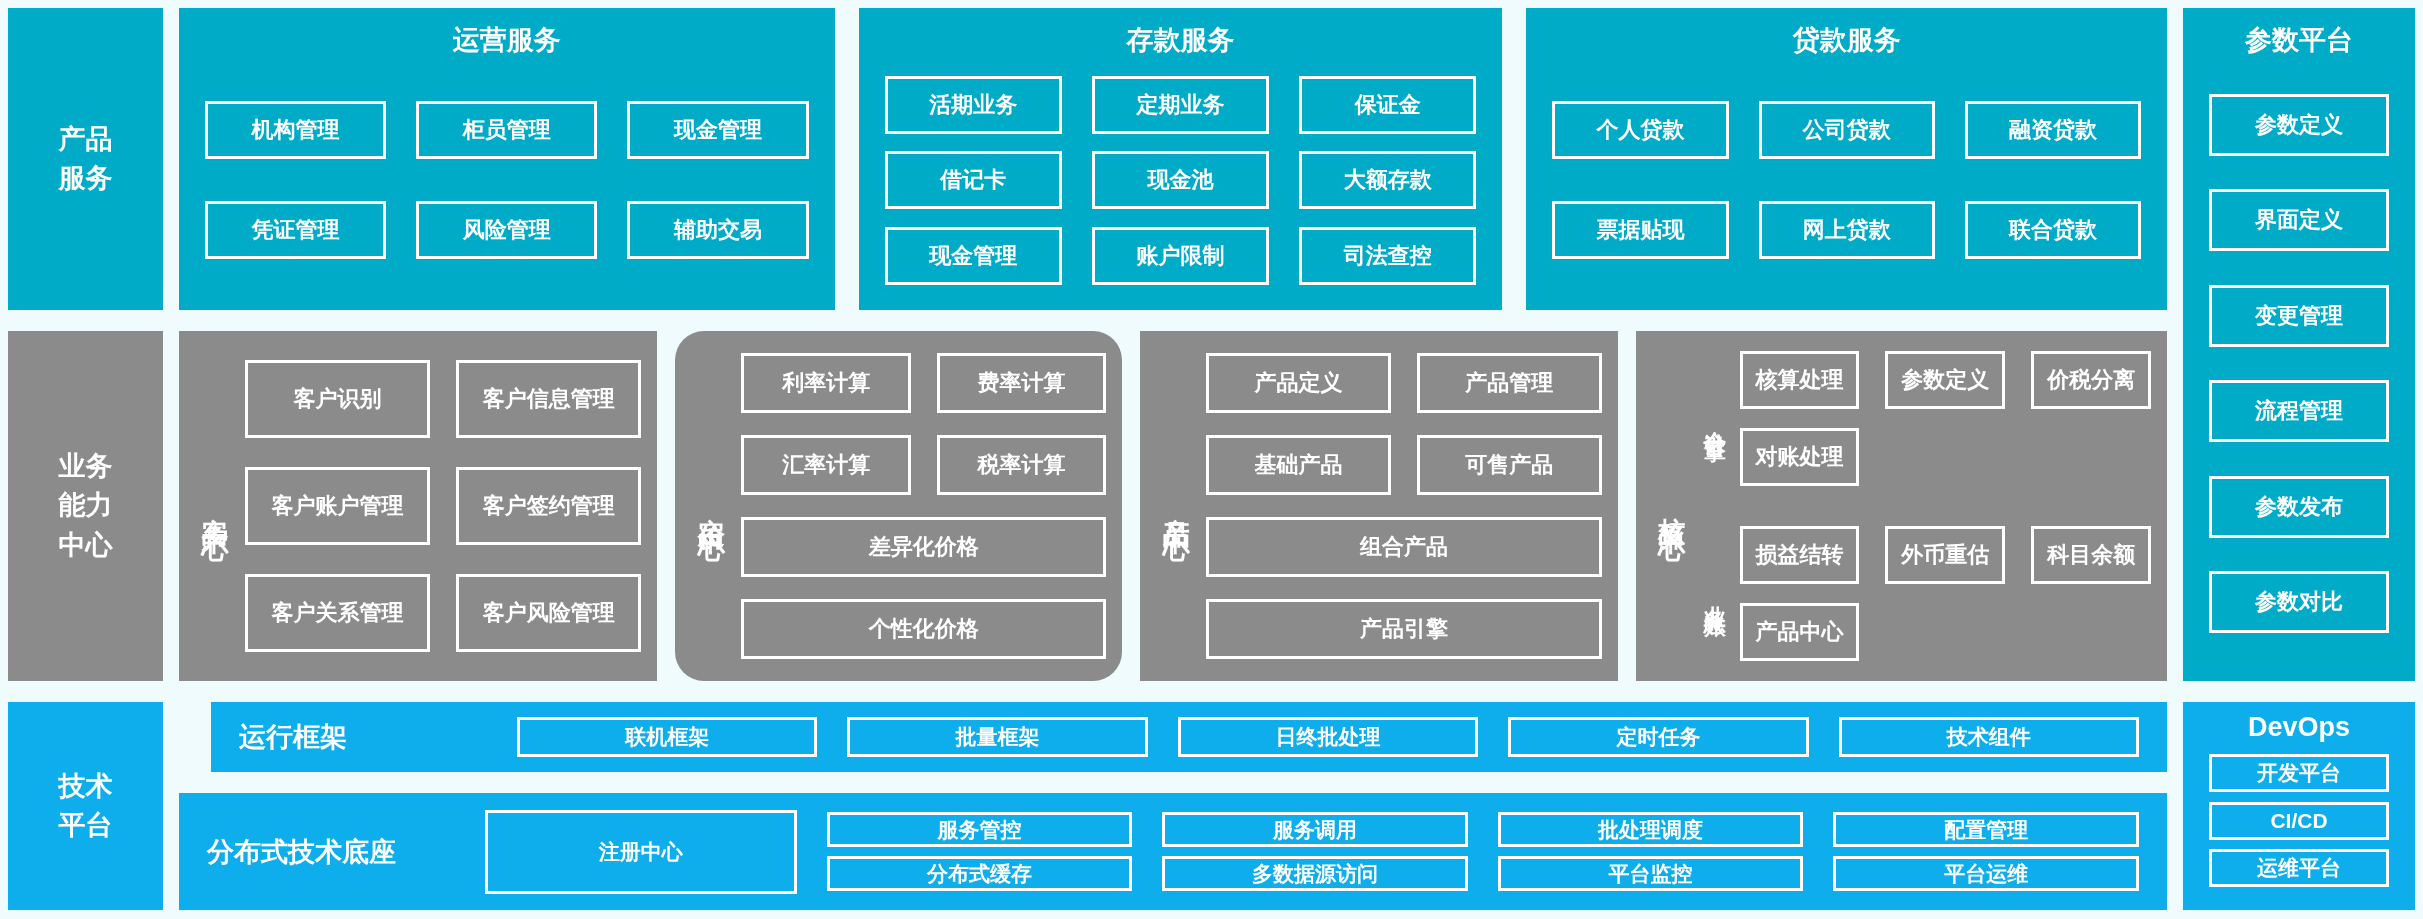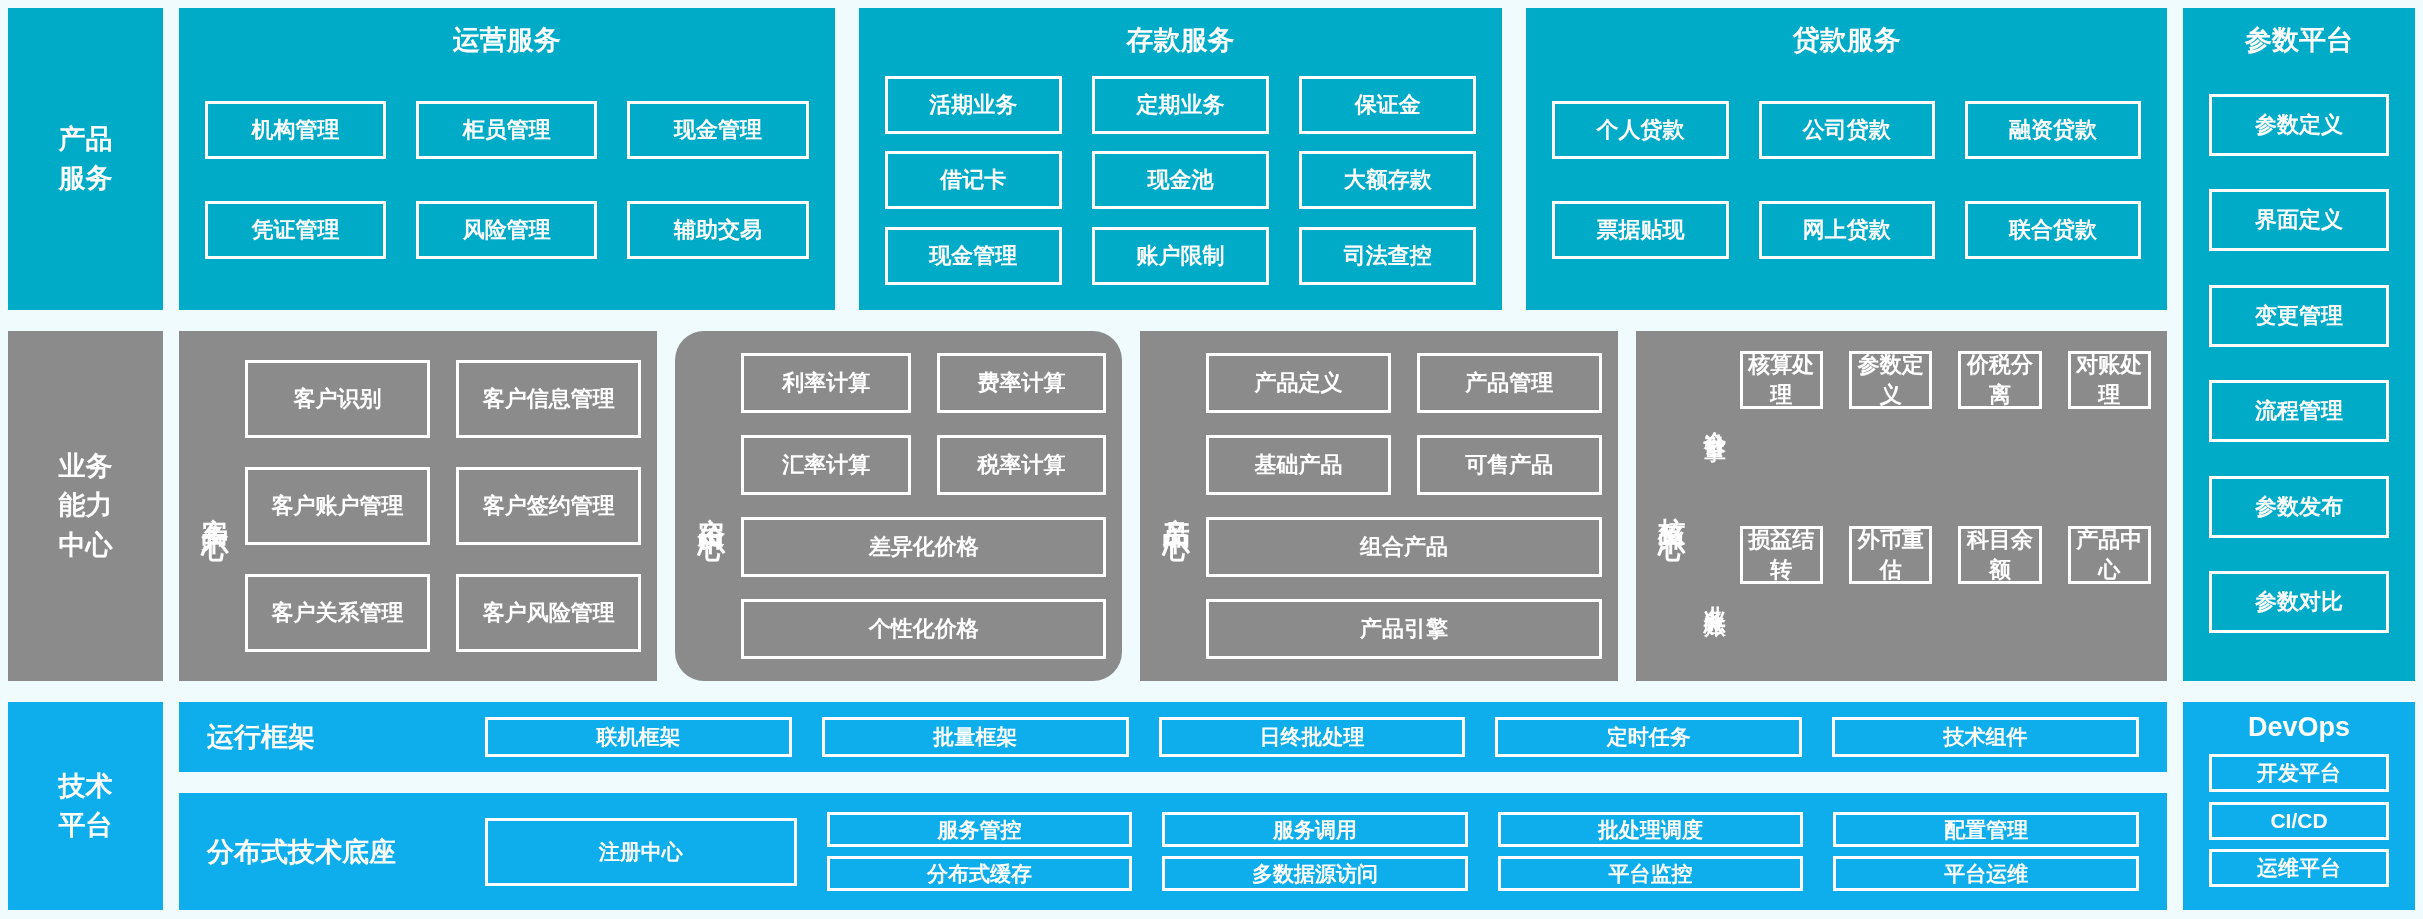--- a/index.html
+++ b/index.html
@@ -32,27 +32,27 @@
   .vlabel{writing-mode:vertical-rl;text-orientation:upright;letter-spacing:5px;
           font-size:27px;font-weight:700;align-self:center;flex:0 0 auto;padding:0 6px;}
   .vlabel.small{font-size:22px;letter-spacing:3px;padding:0 4px;}
   .mid-body{flex:1;display:grid;grid-template-columns:repeat(2,1fr);column-gap:26px;
             align-content:space-evenly;padding:0 6px;}
   .rows3b{grid-template-rows:repeat(3,78px);}
   .rows4{grid-template-rows:repeat(4,60px);}
   .span2{grid-column:1 / -1;}
   .acct{display:flex;flex-direction:column;flex:1;}
   .acct-group{flex:1;display:flex;}
-  .acct-grid{flex:1;display:grid;grid-template-columns:repeat(4,1fr);grid-template-rows:repeat(2,58px);
+  .acct-grid{flex:1;display:grid;grid-template-columns:repeat(3,1fr);grid-template-rows:repeat(2,58px);
              column-gap:26px;align-content:space-evenly;padding:0 6px;}
   
   .strip{display:flex;align-items:center;color:#fff;padding:0 28px;gap:30px;box-sizing:border-box;}
   .strip-label{flex:0 0 248px;font-size:27px;font-weight:700;}
   .strip .box{flex:1;height:40px;font-size:21px;}
-  .dist .box.reg{flex:1;height:68px;}
+  .dist .box.reg{flex:1;height:84px;}
   .dist-col{flex:1;display:flex;flex-direction:column;gap:9px;}
   .dist-col .box{height:35px;flex:0 0 auto;}
   
   .devops-stack{flex:1;display:flex;flex-direction:column;justify-content:space-evenly;padding:2px 26px 14px;}
   .devops-stack .box{height:38px;font-size:21px;flex:0 0 auto;}
 </style>
 </head>
 <body>
 
 <div class="page">
@@ -180,21 +180,21 @@
             <div class="box">损益结转</div>
             <div class="box">外币重估</div>
             <div class="box">科目余额</div>
             <div class="box">产品中心</div>
           </div>
         </div>
       </div>
     </div>
   </div>
 
-  <div class="strip blue" style="grid-column:2;grid-row:3;">
+  <div class="strip blue" style="grid-column:2;grid-row:3;margin-left:32px;">
     <div class="strip-label">运行框架</div>
     <div class="box">联机框架</div>
     <div class="box">批量框架</div>
     <div class="box">日终批处理</div>
     <div class="box">定时任务</div>
     <div class="box">技术组件</div>
   </div>
 
   <div class="strip dist blue" style="grid-column:2;grid-row:4;">
     <div class="strip-label">分布式技术底座</div>

